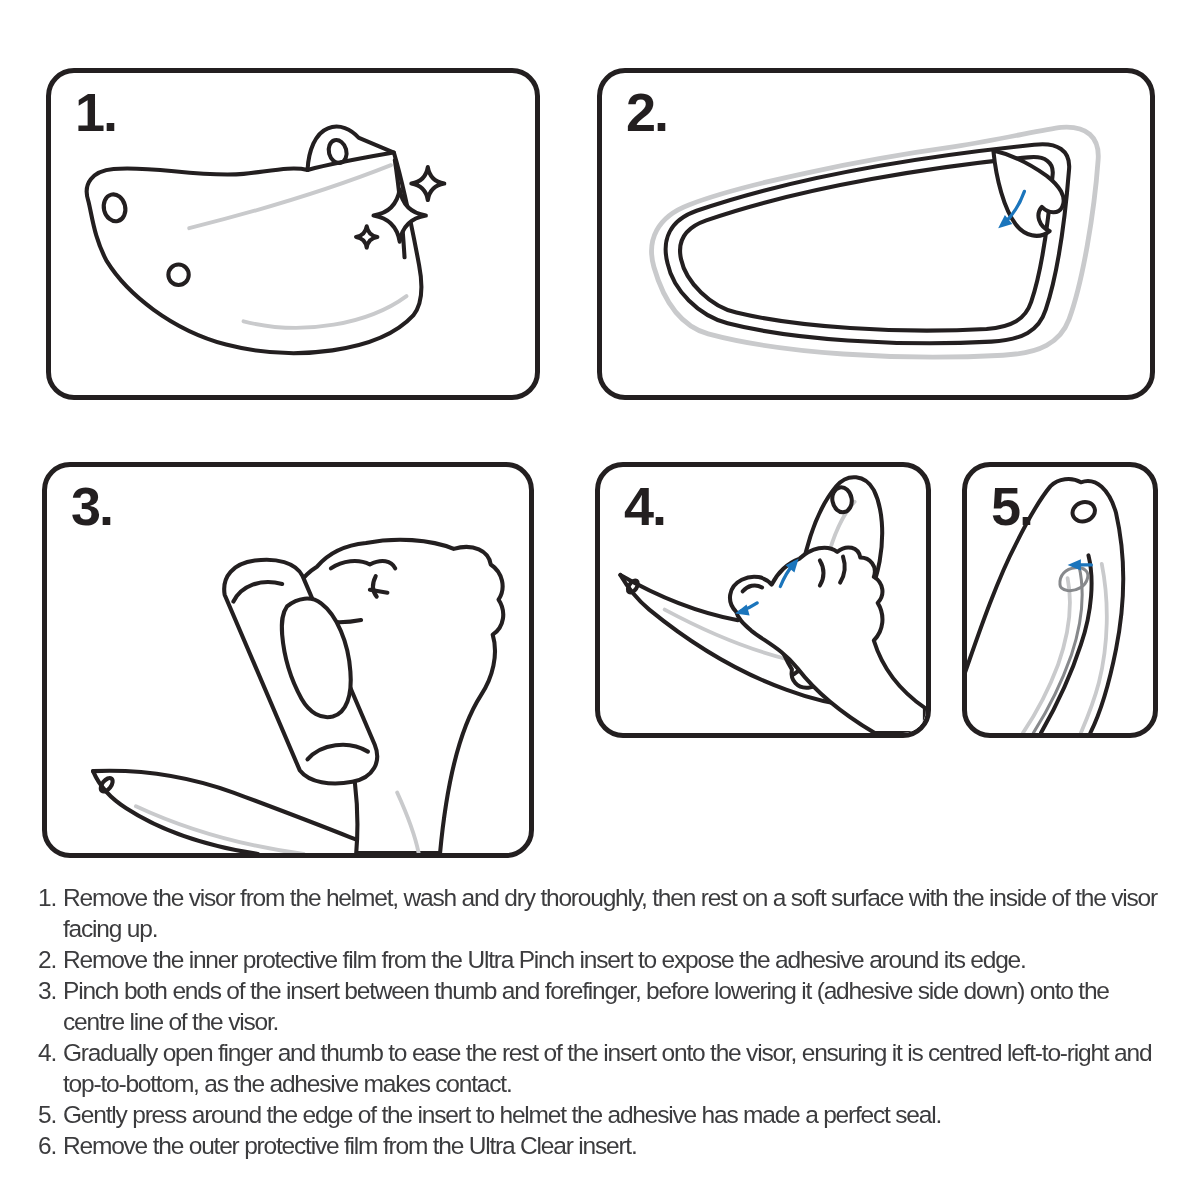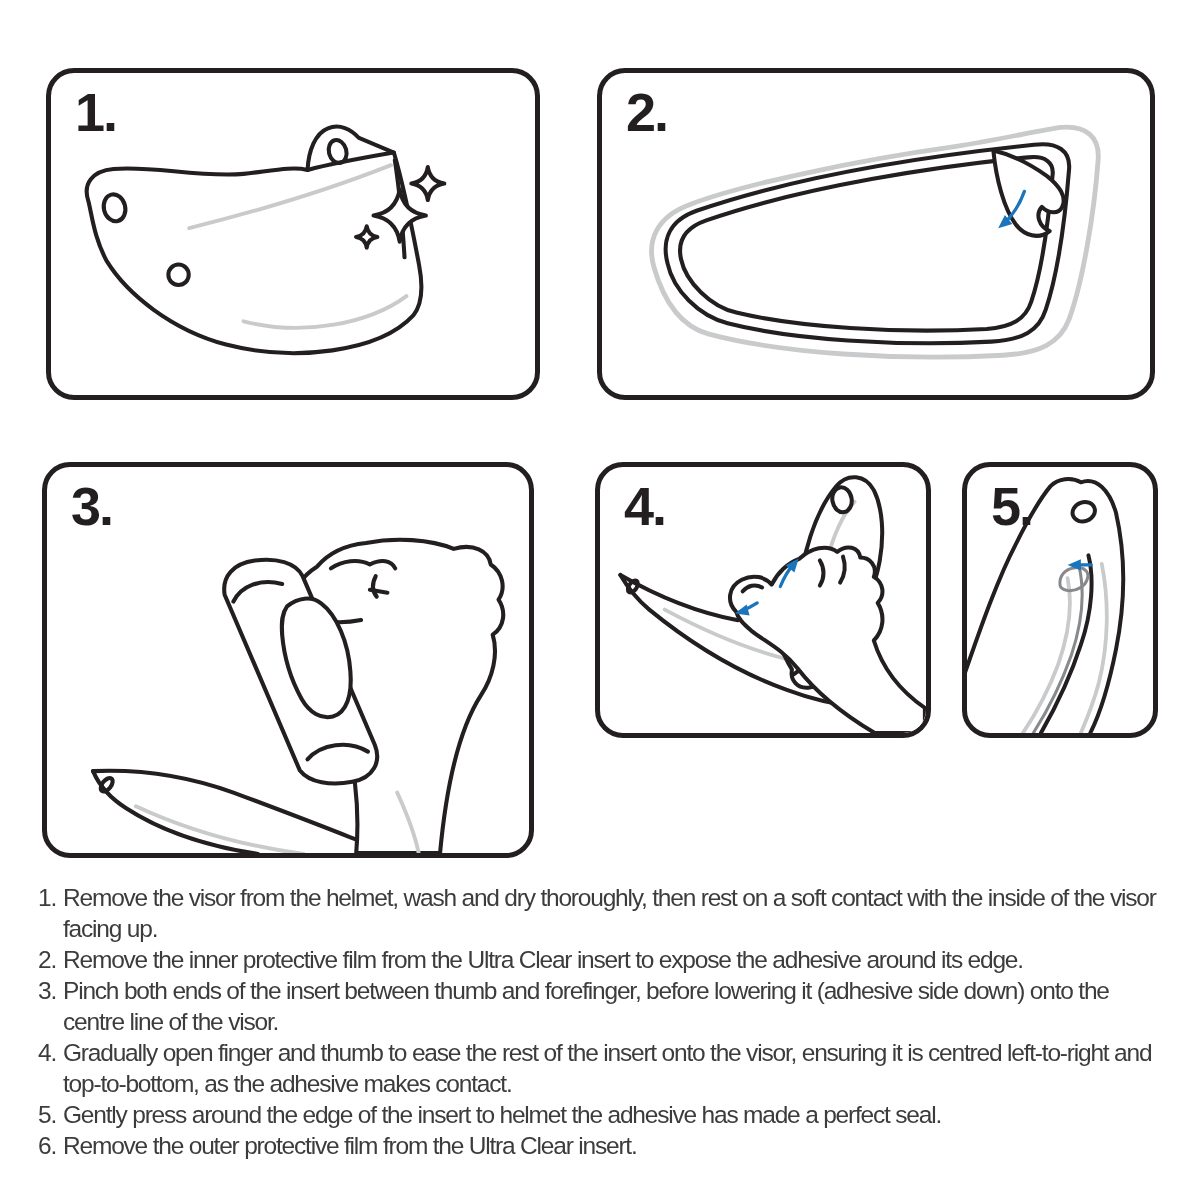--- a/index.html
+++ b/index.html
@@ -175,25 +175,25 @@
       <g>
         <path class="b" d="M 131,101 L 113,101"></path>
         <path class="bf" d="M 0,0 L -14,-6 L -14,6 Z" transform="translate(106,101) rotate(180)"></path>
       </g>
     </svg>
   </section>
 
   <ol class="instructions">
     <li class="item">
       <span class="num">1.</span>
-      <span class="txt">Remove the visor from the helmet, wash and dry thoroughly, then rest on a soft contact with the inside of the visor facing up.</span>
+      <span class="txt">Remove the visor from the helmet, wash and dry thoroughly, then rest on a soft surface with the inside of the visor facing up.</span>
     </li>
     <li class="item">
       <span class="num">2.</span>
-      <span class="txt">Remove the inner protective film from the Ultra Clear insert to expose the adhesive around its edge.</span>
+      <span class="txt">Remove the inner protective film from the Ultra Pinch insert to expose the adhesive around its edge.</span>
     </li>
     <li class="item">
       <span class="num">3.</span>
       <span class="txt">Pinch both ends of the insert between thumb and forefinger, before lowering it (adhesive side down) onto the centre line of the visor.</span>
     </li>
     <li class="item">
       <span class="num">4.</span>
       <span class="txt">Gradually open finger and thumb to ease the rest of the insert onto the visor, ensuring it is centred left-to-right and top-to-bottom, as the adhesive makes contact.</span>
     </li>
     <li class="item">

